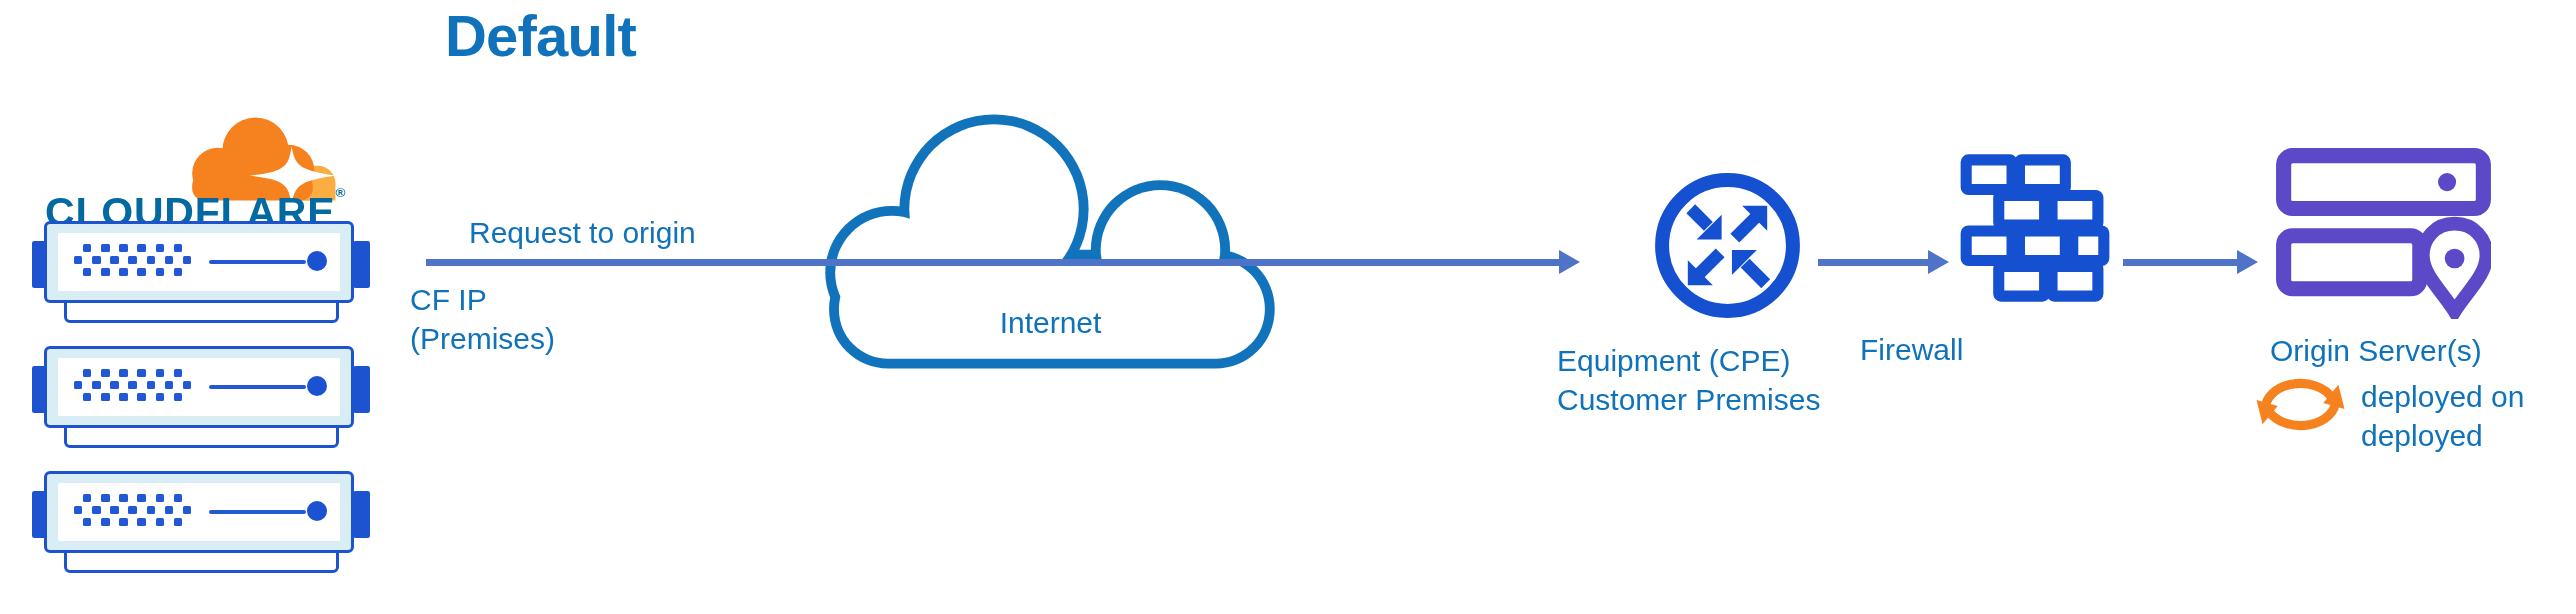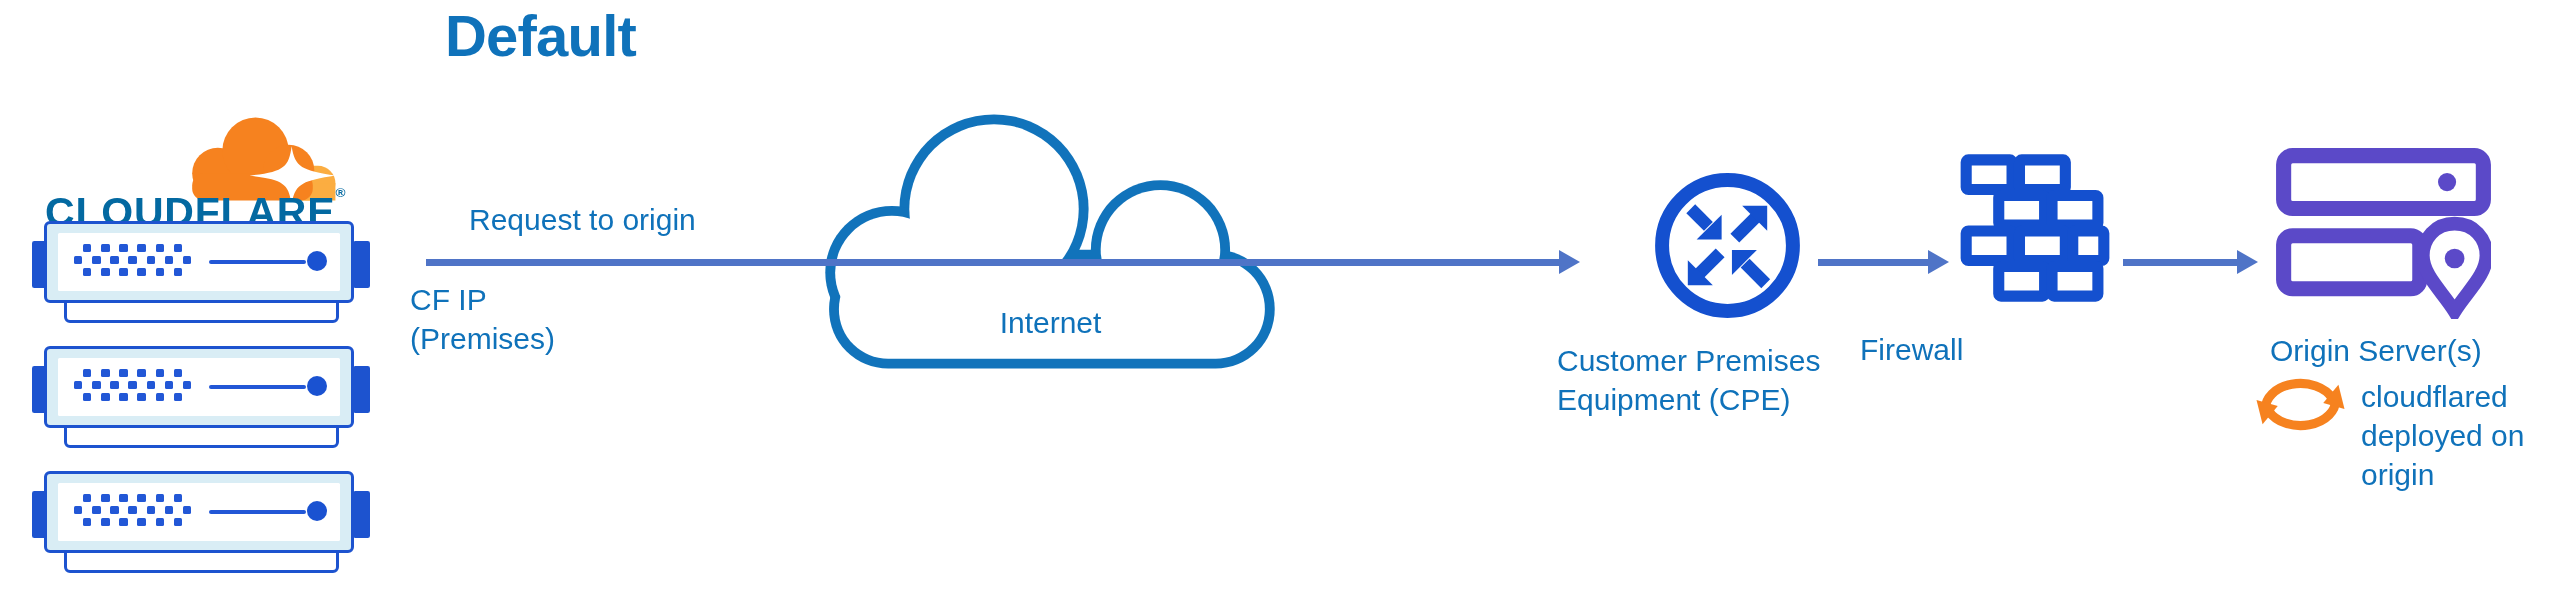--- a/index.html
+++ b/index.html
@@ -3,21 +3,21 @@
 <meta charset="utf-8">
 <style>
   html,body{margin:0;padding:0;background:#fff;}
   .stage{position:relative;width:2576px;height:614px;background:#ffffff;overflow:hidden;
          font-family:"Liberation Sans", sans-serif;}
   .abs{position:absolute;}
 
   
   #title{left:445px;top:1.5px;font-size:58px;font-weight:600;letter-spacing:-0.8px;color:#0f72ba;}
   .lbl{color:#0f72ba;font-size:30px;line-height:39px;white-space:nowrap;}
-  #request-label{left:469px;top:200px;}
+  #request-label{left:469px;top:213px;}
   #cfip-label{left:386px;top:280px;margin-left:24px;}
   #internet-label{left:937px;top:303px;width:227px;text-align:center;}
   #cpe-label{left:1557px;top:341px;}
   #firewall-label{left:1860px;top:330px;width:333px;text-align:left;}
   #origin-label{left:2270px;top:331px;width:230px;}
   #cloudflared-label{left:2361px;top:377px;}
 
   
   #cf-logo-art{left:174px;top:104px;}
   #cf-wordmark{left:45px;top:185px;font-size:41px;font-weight:700;letter-spacing:0.8px;color:#0369a1;white-space:nowrap;}
@@ -228,22 +228,22 @@
         <polygon points="92,92 58,92 92,58" stroke="none"></polygon>
       <line x1="110" y1="90" x2="138" y2="62"></line>
         <polygon points="154,46 120,46 154,80" stroke="none"></polygon>
       <line x1="90" y1="110" x2="62" y2="138"></line>
         <polygon points="46,154 80,154 46,120" stroke="none"></polygon>
       <line x1="152" y1="152" x2="124" y2="124"></line>
         <polygon points="106,106 140,106 106,140" stroke="none"></polygon>
     </g>
   </svg>
   <div class="abs lbl" id="cpe-label">
+    <div>Equipment (CPE)</div>
     <div>Customer Premises</div>
-    <div>Equipment (CPE)</div>
   </div>
 
   <svg class="abs z1" id="firewall-icon" width="154" height="148" viewBox="0 0 204 200">
     <g fill="#ffffff" stroke="#1450cf" stroke-width="15">
       <rect x="9" y="8" width="62" height="40" rx="3"></rect>
       <rect x="81" y="8" width="62" height="40" rx="3"></rect>
       <rect x="53" y="56" width="62" height="40" rx="3"></rect>
       <rect x="125" y="56" width="62" height="40" rx="3"></rect>
       <rect x="9" y="104" width="62" height="40" rx="3"></rect>
       <rect x="81" y="104" width="62" height="40" rx="3"></rect>
@@ -271,19 +271,18 @@
     <g stroke="#f6821f" stroke-width="12" fill="none">
       <path d="M14,52 A46,33 0 0 1 102,36"></path>
       <path d="M14,52 A46,33 0 0 1 102,36" transform="rotate(180 60 44)"></path>
     </g>
     <g fill="#f6821f">
       <polygon points="30,46 2,38 10,70"></polygon>
       <polygon points="90,42 118,50 110,18"></polygon>
     </g>
   </svg>
   <div class="abs lbl" id="cloudflared-label">
-    <div>cloudflared</div>
     <div>deployed on</div>
-    <div>origin</div>
+    <div>deployed</div>
   </div>
 
 </div>
 
 
 </body></html>

